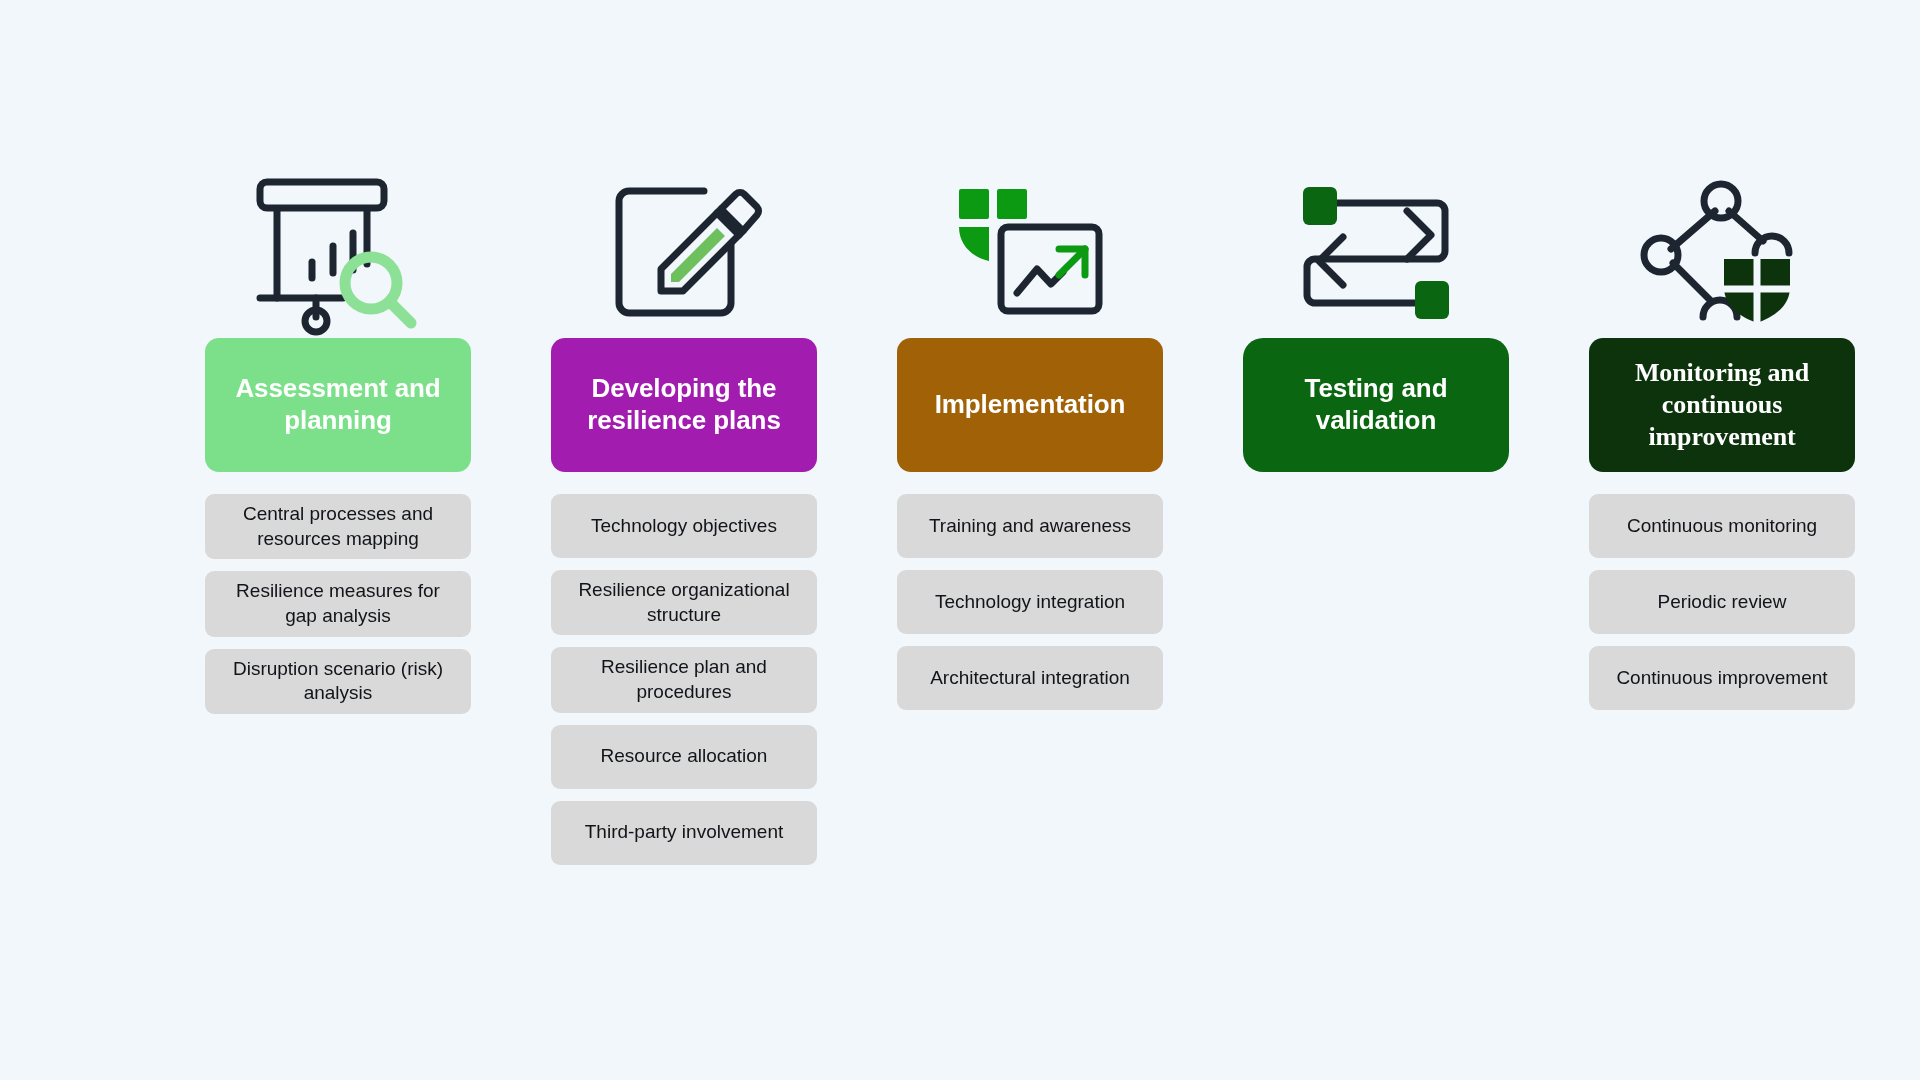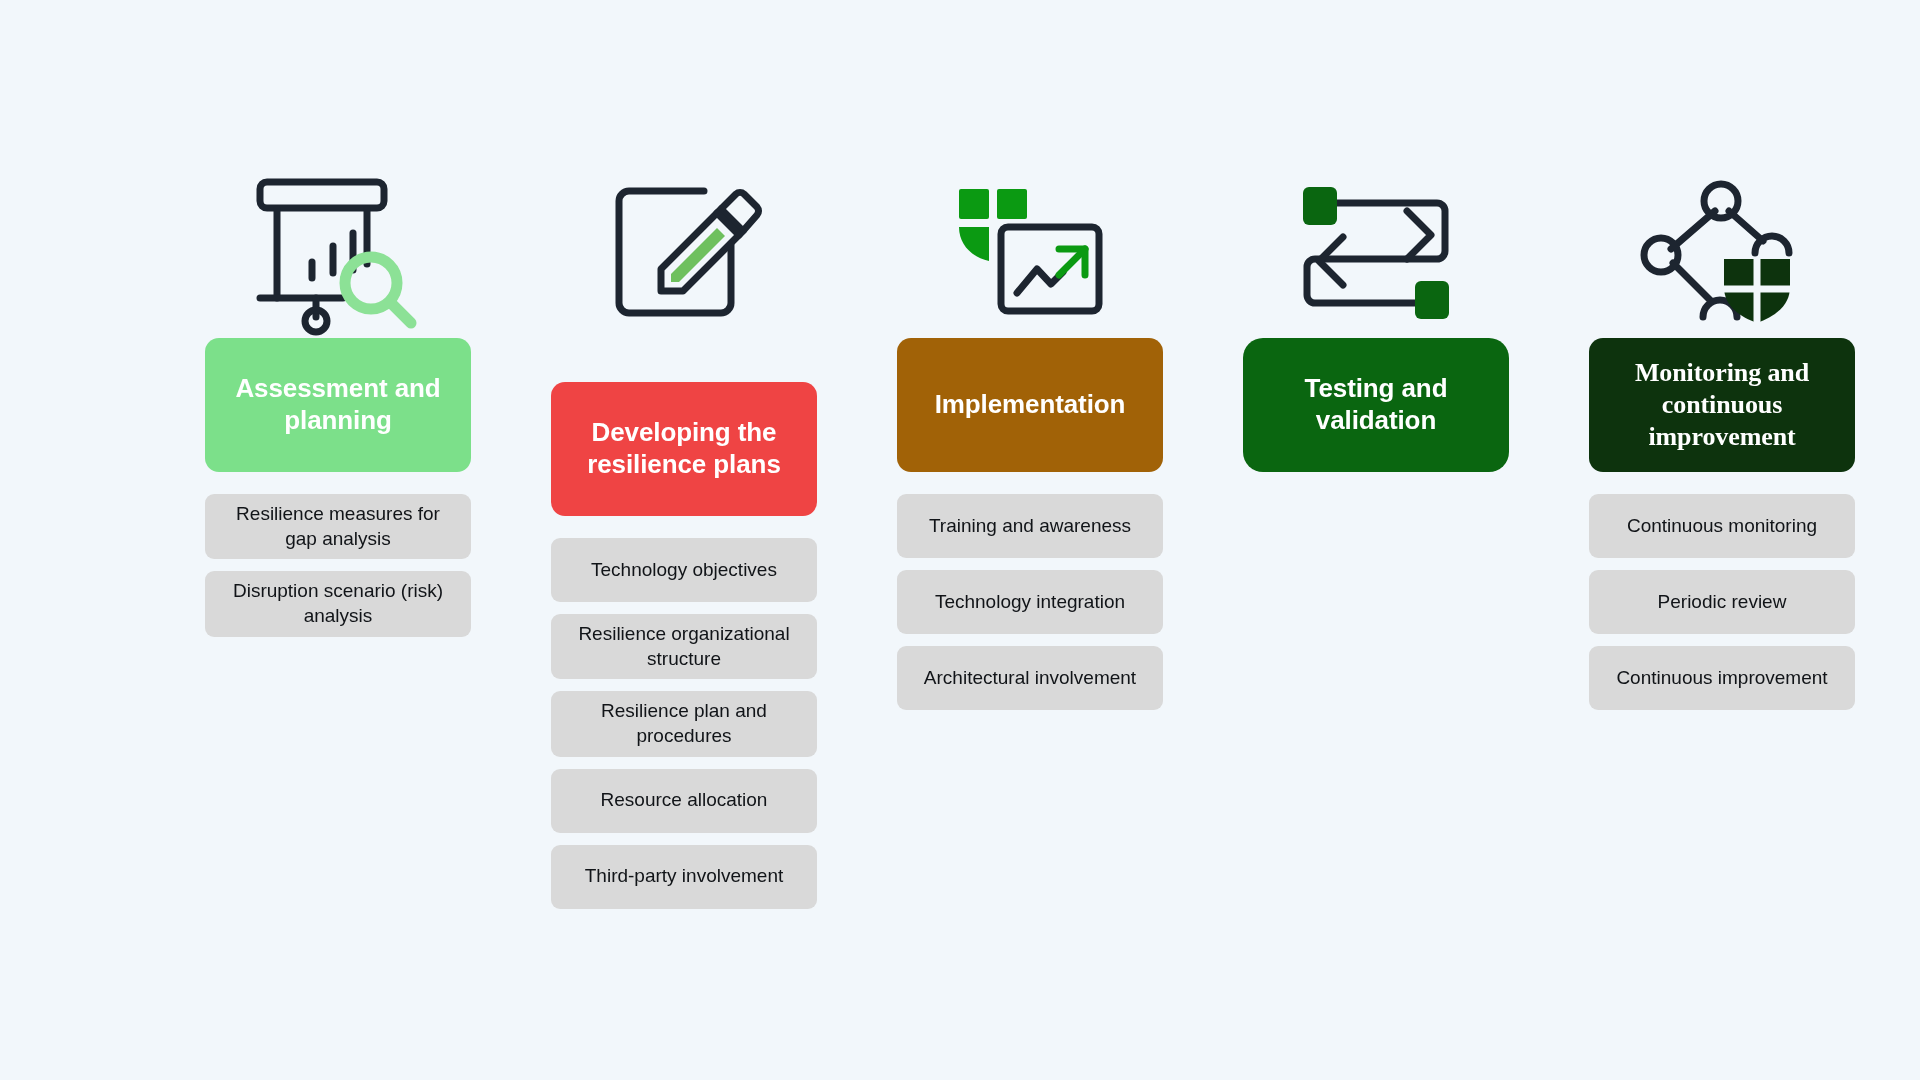--- a/index.html
+++ b/index.html
@@ -107,36 +107,37 @@
           <path d="M80 68 V95" stroke="#1d2530" stroke-width="7" stroke-linecap="round"></path>
           <path d="M100 55 V92" stroke="#1d2530" stroke-width="7" stroke-linecap="round"></path>
           <path d="M63 120 V139" stroke="#1d2530" stroke-width="7" stroke-linecap="round"></path>
           <circle cx="63" cy="143" r="11" stroke="#1d2530" stroke-width="7"></circle>
           <circle cx="118" cy="105" r="26" stroke="#8ce196" stroke-width="11"></circle>
           <path d="M137 124 L158 145" stroke="#8ce196" stroke-width="11" stroke-linecap="round"></path>
         </svg>
       </div>
       <div class="phase-header" style="background: rgb(124, 224, 138);">Assessment and planning</div>
       <div class="items">
+        <div class="item">Central processes and resources mapping</div>
         <div class="item">Resilience measures for gap analysis</div>
         <div class="item">Disruption scenario (risk) analysis</div>
       </div>
     </div>
 
     <div class="column">
       <div class="icon-wrap">
         <svg width="150" height="140" viewBox="0 0 150 140" fill="none">
           <path d="M95 8 H20 a10 10 0 0 0 -10 10 V120 a10 10 0 0 0 10 10 H112 a10 10 0 0 0 10 -10 V62" stroke="#1d2530" stroke-width="7" stroke-linecap="round"></path>
           <path d="M52 108 L52 86 L112 26 L134 48 L74 108 Z" stroke="#1d2530" stroke-width="7" stroke-linejoin="round"></path>
           <path d="M62 99 L62 91 L108 45 L116 53 L70 99 Z" fill="#6ec05e"></path>
           <path d="M108 30 L130 52" stroke="#1d2530" stroke-width="7" stroke-linecap="round"></path>
           <path d="M112 26 L127 11 a6 6 0 0 1 8 0 L148 24 a6 6 0 0 1 0 8 L134 48" stroke="#1d2530" stroke-width="7" stroke-linejoin="round"></path>
         </svg>
       </div>
-      <div class="phase-header" style="background: #ef4444; margin-top: 44px;">Developing the resilience plans</div>
+      <div class="phase-header" style="background: #a21caf;">Developing the resilience plans</div>
       <div class="items">
         <div class="item">Technology objectives</div>
         <div class="item">Resilience organizational structure</div>
         <div class="item">Resilience plan and procedures</div>
         <div class="item">Resource allocation</div>
         <div class="item">Third-party involvement</div>
       </div>
     </div>
 
     <div class="column">
@@ -148,21 +149,21 @@
           <rect x="46" y="44" width="98" height="84" rx="7" stroke="#1d2530" stroke-width="7"></rect>
           <path d="M62 110 L82 86 L96 101 L108 89" stroke="#1d2530" stroke-width="7" stroke-linecap="round" stroke-linejoin="round"></path>
           <path d="M104 66 H130 V92" stroke="#0b9a12" stroke-width="7" stroke-linecap="round" stroke-linejoin="round"></path>
           <path d="M130 66 L104 92" stroke="#0b9a12" stroke-width="7" stroke-linecap="round"></path>
         </svg>
       </div>
       <div class="phase-header" style="background: #a16207; text-align: center;">Implementation</div>
       <div class="items">
         <div class="item">Training and awareness</div>
         <div class="item">Technology integration</div>
-        <div class="item">Architectural involvement</div>
+        <div class="item">Architectural integration</div>
       </div>
     </div>
 
     <div class="column">
       <div class="icon-wrap">
         <svg width="150" height="140" viewBox="0 0 150 140" fill="none">
           <path d="M22 20 H136 a8 8 0 0 1 8 8 V68 a8 8 0 0 1 -8 8 H14 a8 8 0 0 0 -8 8 V112 a8 8 0 0 0 8 8 H124" stroke="#1d2530" stroke-width="7" stroke-linecap="round" stroke-linejoin="round"></path>
           <path d="M106 52 L130 76 L106 100" stroke="#1d2530" stroke-width="7" stroke-linecap="round" stroke-linejoin="round" transform="translate(0,-24)"></path>
           <path d="M42 64 L18 88 L42 112" stroke="#1d2530" stroke-width="7" stroke-linecap="round" stroke-linejoin="round" transform="translate(0,-10)"></path>
           <rect x="2" y="4" width="34" height="38" rx="6" fill="#0a6610"></rect>

